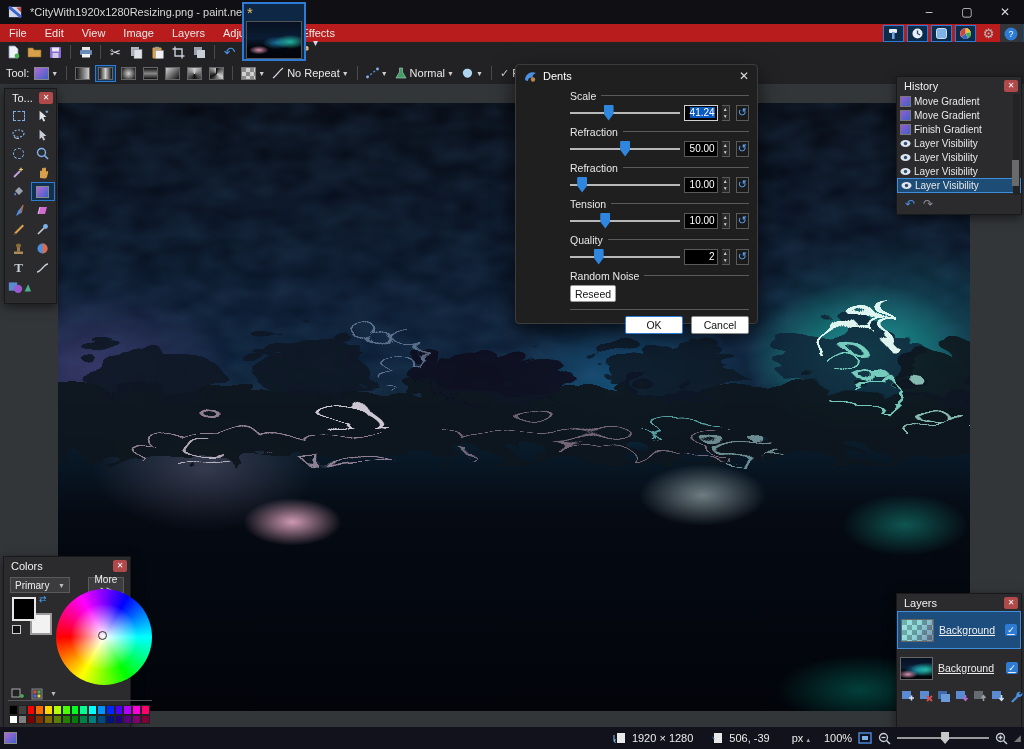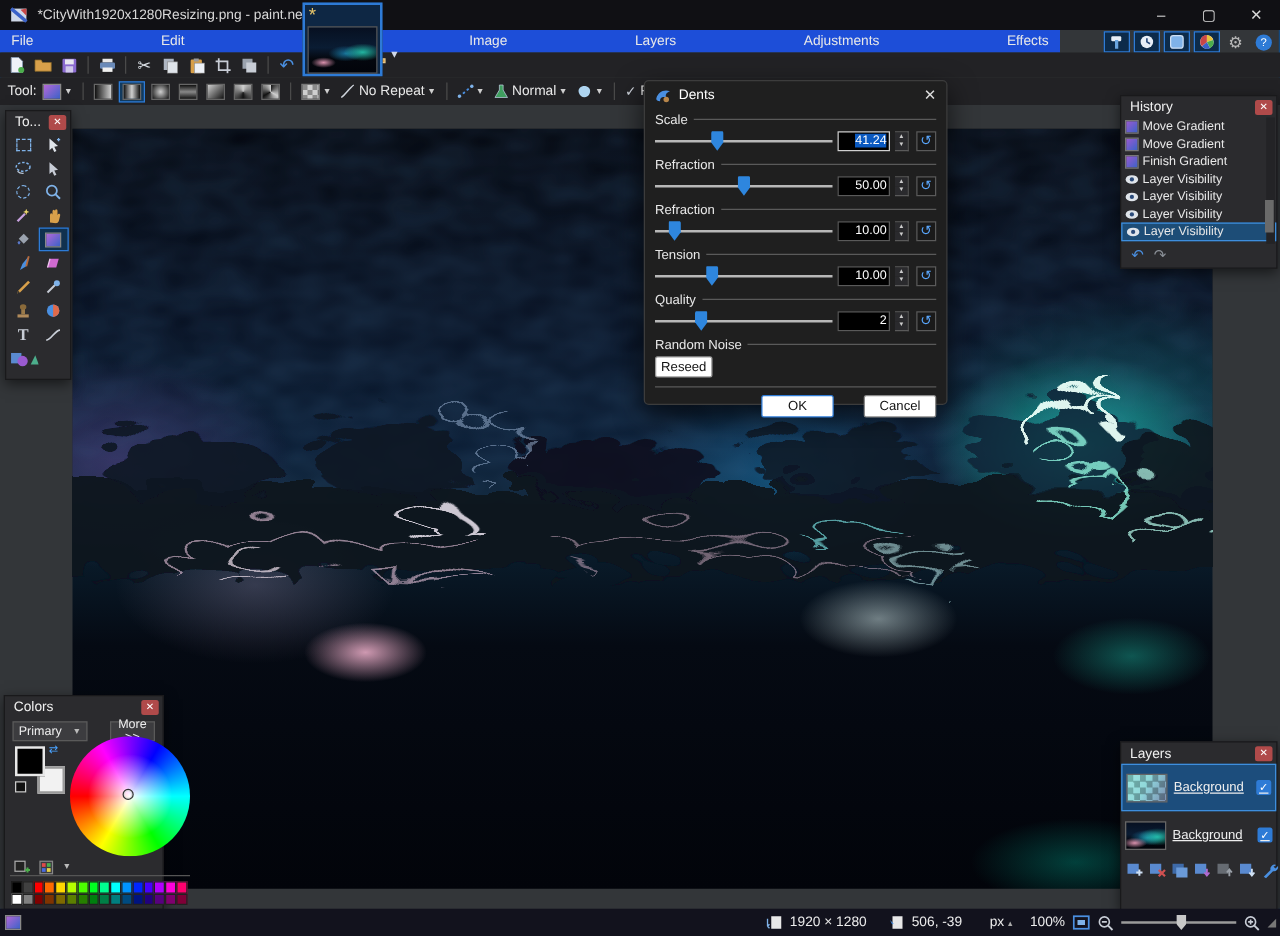--- a/index.html
+++ b/index.html
@@ -7,22 +7,22 @@
   body { font-family:"Liberation Sans", sans-serif; background:#333639; position:relative;
          box-shadow: inset 0 0 0 1px #14497e; }
 
   
   .titlebar { position:absolute; left:0; top:0; width:1024px; height:24px; background:#101014;
               display:flex; align-items:center; color:#d8d8d8; font-size:11px; }
   .app-icon { width:15px; height:15px; margin:0 7px 0 8px; }
   .win-controls { position:absolute; right:0; top:0; height:24px; display:flex; }
   .win-btn { width:38px; height:24px; display:flex; align-items:center; justify-content:center;
              color:#d8d8d8; font-size:12px; }
-  .menubar { position:absolute; left:0; top:24px; width:848px; height:18px; background:#1d4ed8;
-             display:flex; align-items:center;justify-content:space-between; }
+  .menubar { position:absolute; left:0; top:24px; width:1000px; height:18px; background:#b91c1c;
+             display:flex; align-items:center; }
   .menu-item { color:#e8e8e8; font-size:11px; padding:0 9px; height:18px; display:flex; align-items:center; }
   .quick-toggles { position:absolute; right:4px; top:25px; display:flex; gap:3px; align-items:center; height:17px; }
   .qt-btn { width:21px; height:17px; border:1px solid #2e7bd6; background:#0d2b4a; display:flex;
             align-items:center; justify-content:center; }
   .qt-plain { width:19px; height:17px; border:1px solid transparent; display:flex; align-items:center; justify-content:center; }
   .toolbar1 { position:absolute; left:0; top:42px; width:1024px; height:20px; background:#222225;
               display:flex; align-items:center; padding-left:4px; gap:2px; }
   .toolbar2 { position:absolute; left:0; top:62px; width:1024px; height:22px; background:#222225;
               display:flex; align-items:center; padding-left:6px; gap:3px; color:#e8e8e8; font-size:11px; }
   .tb-btn { height:17px; min-width:19px; display:flex; align-items:center; justify-content:center; padding:0 2px; }
@@ -122,40 +122,40 @@
                    linear-gradient(120deg, rgba(60,200,180,.5), rgba(20,40,80,.5)); background-blend-mode:overlay; }
   .layer-check { width:12px; height:12px; background:#2e7bd6; border-radius:2px; margin-left:auto;
                  color:#fff; font-size:9px; display:flex; align-items:center; justify-content:center; }
   .layers-foot { display:flex; gap:4px; align-items:center; padding:3px 0 0 4px; }
 
   
   .dialog { position:absolute; left:515px; top:64px; width:243px; height:260px; background:#1f1f1f;
             border:1px solid #3c3c3c; border-radius:4px; box-shadow:0 8px 22px rgba(0,0,0,.65); z-index:5; }
   .dialog-head { height:22px; display:flex; align-items:center; padding:0 8px; color:#fff; font-size:11px; gap:6px; }
   .dialog-close { margin-left:auto; color:#ddd; font-size:12px; }
-  .dialog-body { padding:0 8px; }
+  .dialog-body { padding:0 8px;margin-left:46px; }
   .param-label-row { display:flex; align-items:center; gap:5px; color:#e8e8e8; font-size:10.5px; height:13px; margin-top:2px; }
   .param-label-row .rule { flex:1; height:1px; background:#5a5a5a; }
   .param-ctrl-row { display:flex; align-items:center; height:21px; gap:4px; }
   .slider { position:relative; width:150px; height:18px; }
   .slider .track { position:absolute; left:0; right:0; top:8px; height:2px; background:#b8b8b8; }
   .slider .thumb { position:absolute; top:1px; width:10px; height:16px; background:#2e86de;
                    clip-path:polygon(8% 0,92% 0,100% 10%,100% 58%,50% 100%,0 58%,0 10%); }
   .value-box { width:44px; height:16px; background:#000; border:1px solid #5a5a5a; color:#fff; font-size:10px;
                display:flex; align-items:center; justify-content:flex-end; padding-right:2px; }
   .value-box.focused { border-color:#d0d0d0; }
   .value-box .sel-text { background:#0a59c0; }
   .spinner { display:flex; flex-direction:column; width:11px; height:16px; border:1px solid #5a5a5a; border-left:none; }
   .spinner span { flex:1; display:flex; align-items:center; justify-content:center; font-size:5px; color:#ccc; background:#2a2a2d; }
   .reset-btn { width:17px; height:16px; background:#1a1a1a; border:1px solid #5a5a5a; color:#5aa8ff;
                font-size:11px; display:flex; align-items:center; justify-content:center; margin-left:2px; }
   .reseed-btn { width:46px; height:17px; background:#fff; border:1px solid #999; border-radius:2px;
                 color:#111; font-size:10.5px; display:flex; align-items:center; justify-content:center; margin-top:3px; }
   .dialog-foot-sep { height:1px; background:#5a5a5a; margin:7px 0 6px 0; }
-  .dialog-foot { display:flex; justify-content:flex-end; gap:24px; }
+  .dialog-foot { display:flex; justify-content:flex-end; gap:8px; }
   .btn-light { width:58px; height:18px; background:#fff; color:#111; font-size:10.5px; border-radius:2px;
                display:flex; align-items:center; justify-content:center; }
   .btn-ok { border:1px solid #2e7bd6; }
   .btn-cancel { border:1px solid #8a8a8a; }
 
   
   .statusbar { position:absolute; left:0; bottom:0; width:1024px; height:22px; background:#12121d;
                display:flex; align-items:center; color:#ececec; font-size:11px; padding:0 4px; }
   .status-right { margin-left:auto; display:flex; align-items:center; gap:6px; }
   .zoom-slider { position:relative; width:92px; height:14px; }

